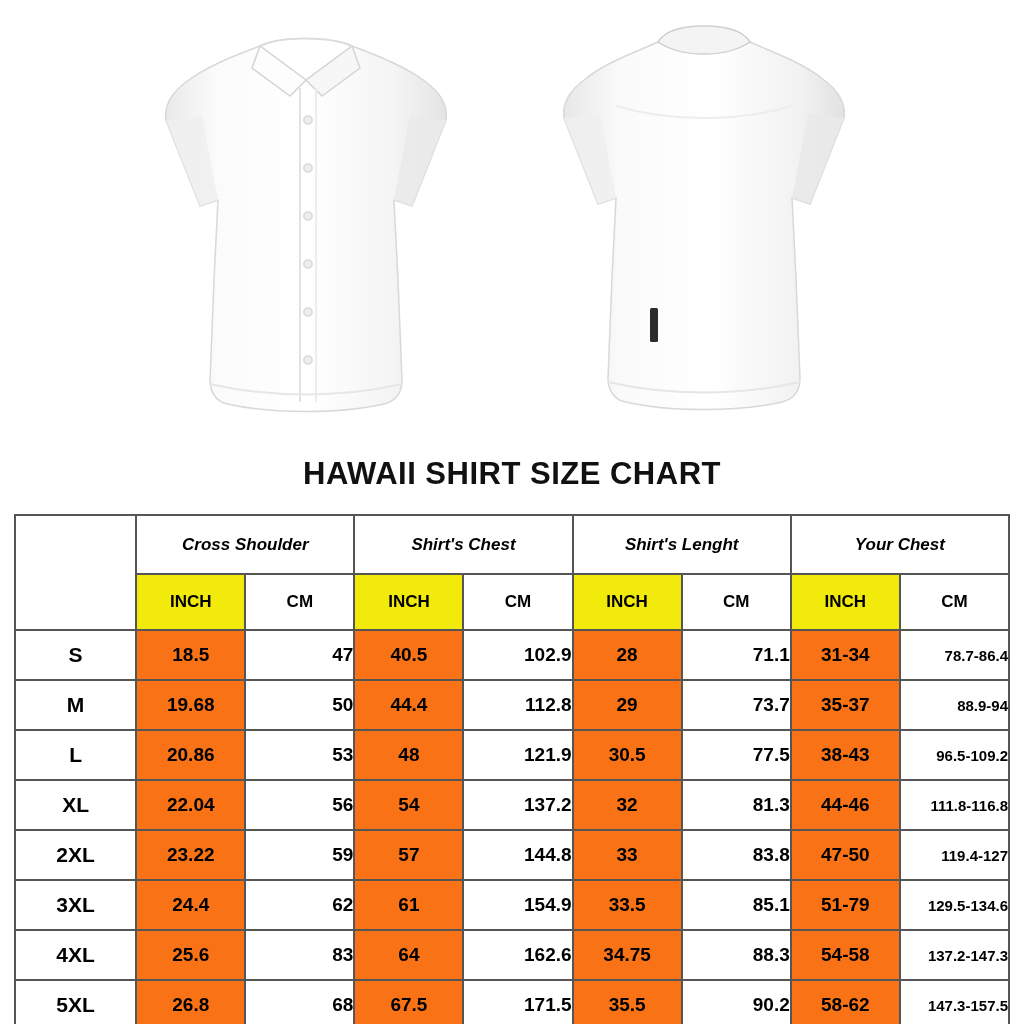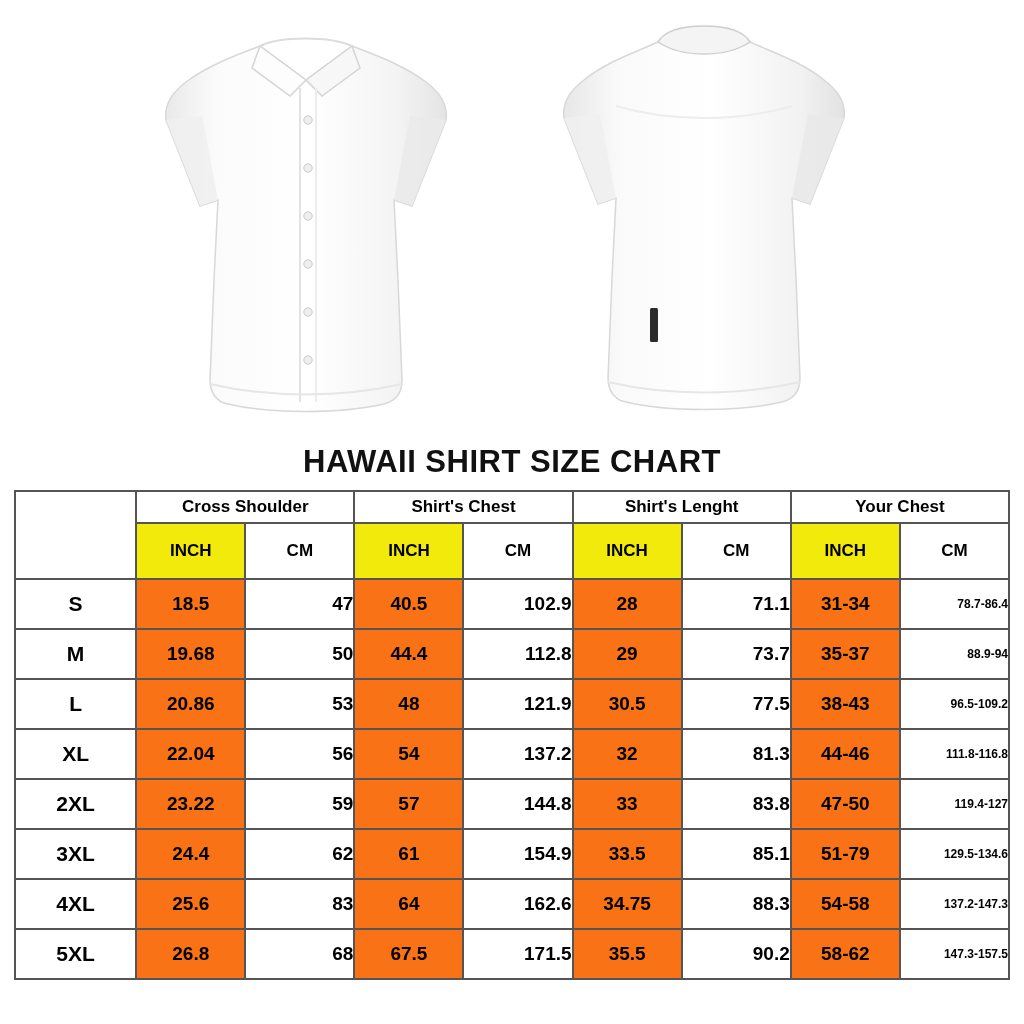--- a/index.html
+++ b/index.html
@@ -32,21 +32,21 @@
   .shirt-front { left: 140px; }
   .shirt-back  { left: 540px; }
 
   
   .chart-title {
     text-align: center;
     font-size: 31px;
     font-weight: bold;
     letter-spacing: 0.5px;
     color: #111111;
-    margin: 0;
+    margin: 12px;
     padding: 4px 0 10px 0;
     font-family: "Liberation Sans", sans-serif;
   }
 
   
   .table-wrap {
     padding: 0 14px;
   }
   table.size-chart {
     border-collapse: collapse;
@@ -57,22 +57,23 @@
   table.size-chart td, table.size-chart th {
     border: 2px solid #555555;
     text-align: center;
     vertical-align: middle;
     color: #000000;
     padding: 0;
   }
   .grp-head {
     font-size: 17px;
     font-weight: bold;
-    height: 32px;
+    height: 59px;
     background: #ffffff;
+    font-style: italic;
   }
   .unit-head {
     font-size: 17px;
     font-weight: bold;
     height: 56px;
   }
   .unit-head.inch { background: #f2ea0a; }
   .unit-head.cm   { background: #ffffff; margin-top: 32px; }
   .size-label {
     font-size: 21px;
@@ -80,21 +81,21 @@
     height: 50px;
     background: #ffffff;
   }
   td.val {
     font-size: 19px;
     font-weight: bold;
     height: 50px;
   }
   td.val.inch { background: #f97316; }
   td.val.cm   { background: #ffffff; text-align: right; }
-  td.val.small { font-size: 12px; }
+  td.val.small { font-size: 15px; }
   col.c-size { width: 120px; }
   col.c-in   { width: 108px; }
   col.c-cm   { width: 108px; }
 </style>
 </head>
 <body>
 
 <div class="page">
 
   <div class="shirts">

